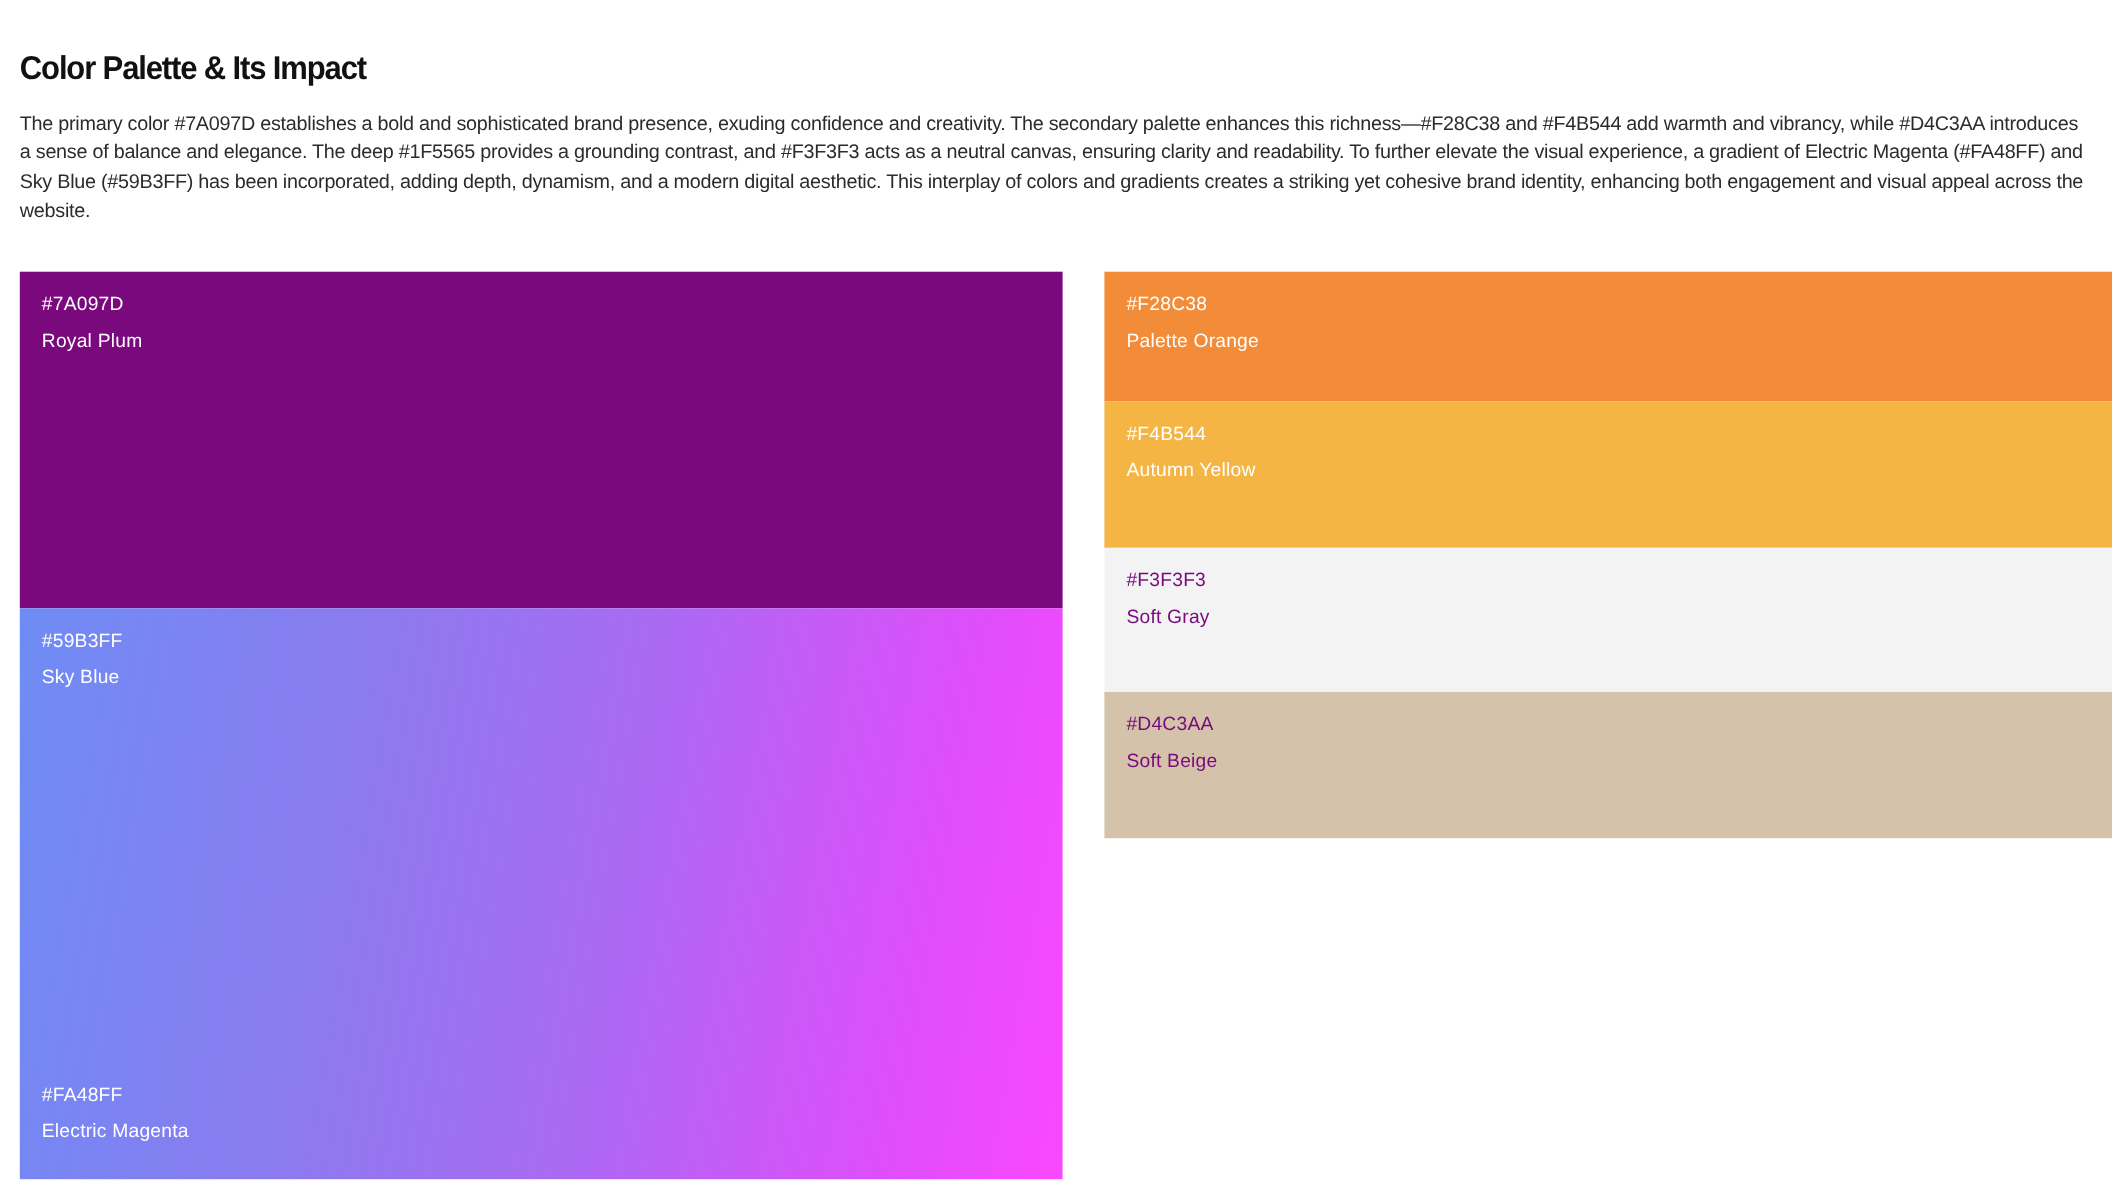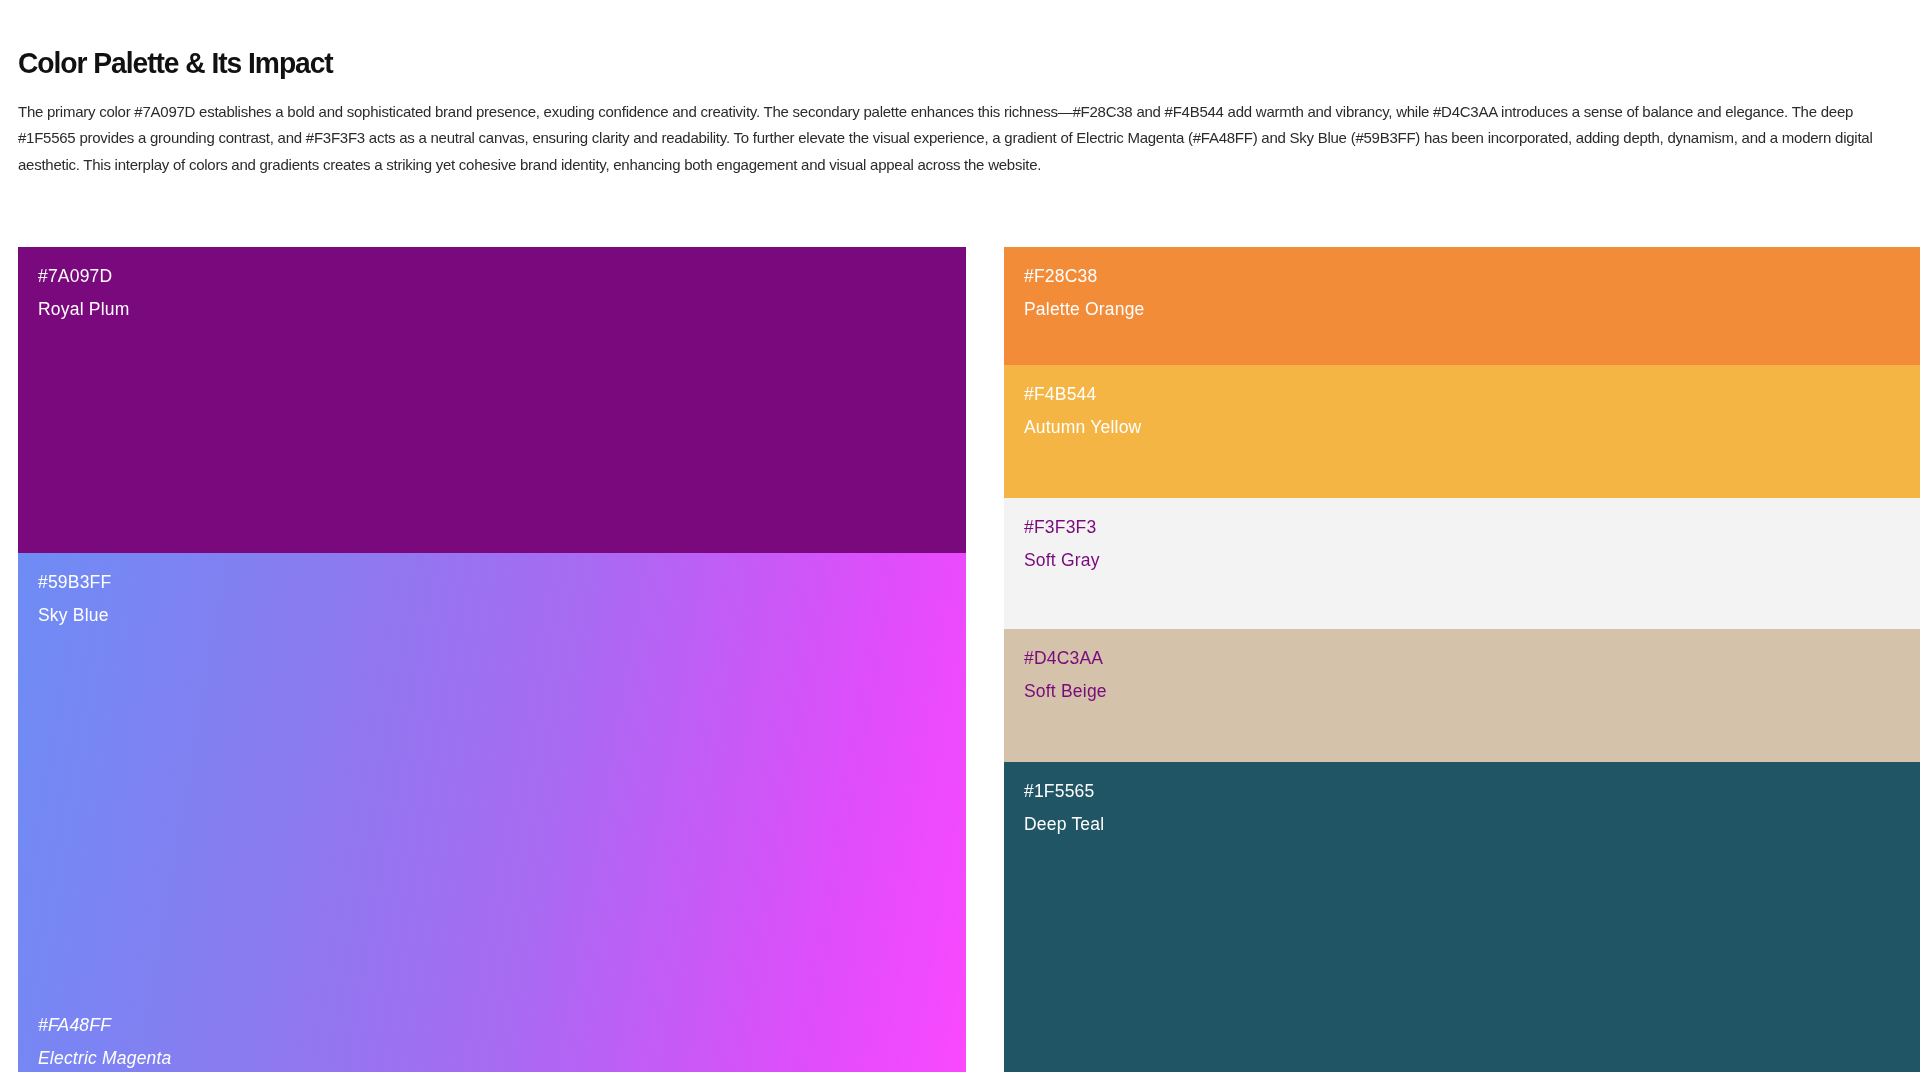--- a/index.html
+++ b/index.html
@@ -30,21 +30,21 @@
     font-weight: 700;
     letter-spacing: -1.1px;
     color: #111111;
     line-height: 1.1;
     transform: scaleX(0.94);
     transform-origin: left center;
   }
 
   .intro-paragraph {
     margin-top: 20px;
-    font-size: 15px;
+    font-size: 18px;
     line-height: 26.4px;
     color: #2b2b2b;
     letter-spacing: -0.25px;
     max-width: 1894px;
     text-align: left;
   }
 
   
   .palette {
     position: absolute;
@@ -80,22 +80,21 @@
 
   .swatch-label {
     position: absolute;
     left: 20px;
     top: 16px;
     line-height: 1.55;
   }
 
   .swatch-label.bottom {
     top: auto;
-    bottom: 0;
-    font-style: italic;
+    bottom: 30px;
   }
 
   .swatch-hex,
   .swatch-name {
     display: block;
     font-family: "Liberation Sans", sans-serif;
     font-size: 17.5px;
     letter-spacing: 0.2px;
     white-space: nowrap;
   }
@@ -173,22 +172,16 @@
         </div>
       </div>
 
       <div class="swatch sw-beige" id="sw-beige" style="background-color: rgb(212, 195, 170); color: rgb(122, 9, 125);">
         <div class="swatch-label">
           <span class="swatch-hex">#D4C3AA</span>
           <span class="swatch-name">Soft Beige</span>
         </div>
       </div>
 
-      <div class="swatch sw-teal" id="sw-teal" style="background-color: rgb(31, 85, 101); color: rgb(255, 255, 255);">
-        <div class="swatch-label">
-          <span class="swatch-hex">#1F5565</span>
-          <span class="swatch-name">Deep Teal</span>
-        </div>
-      </div>
 
     </div>
   </div>
 </div>
 
 </body></html>

